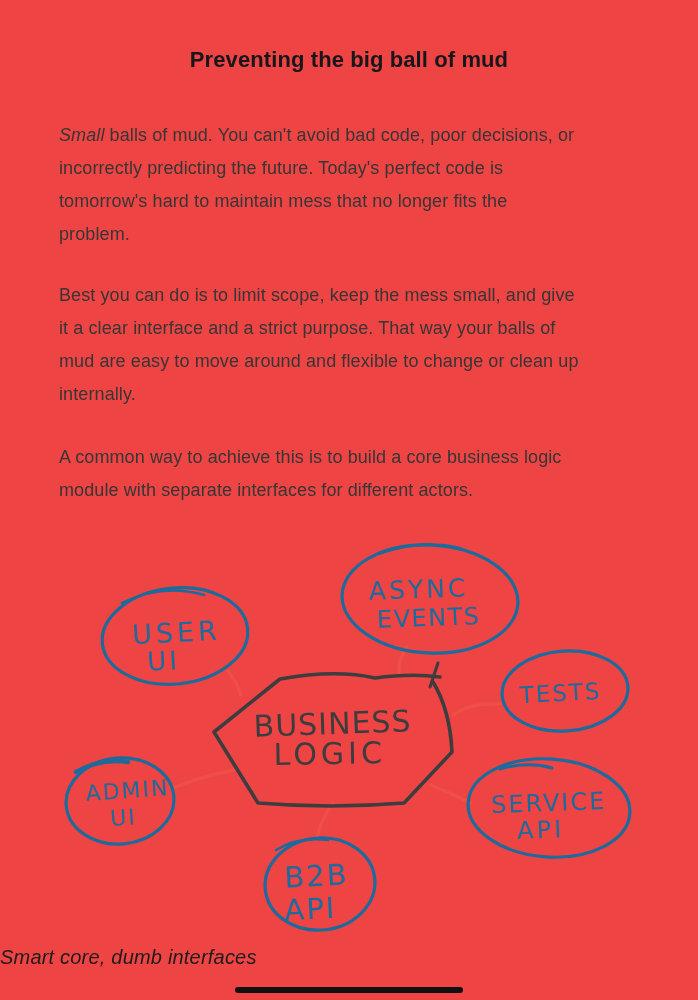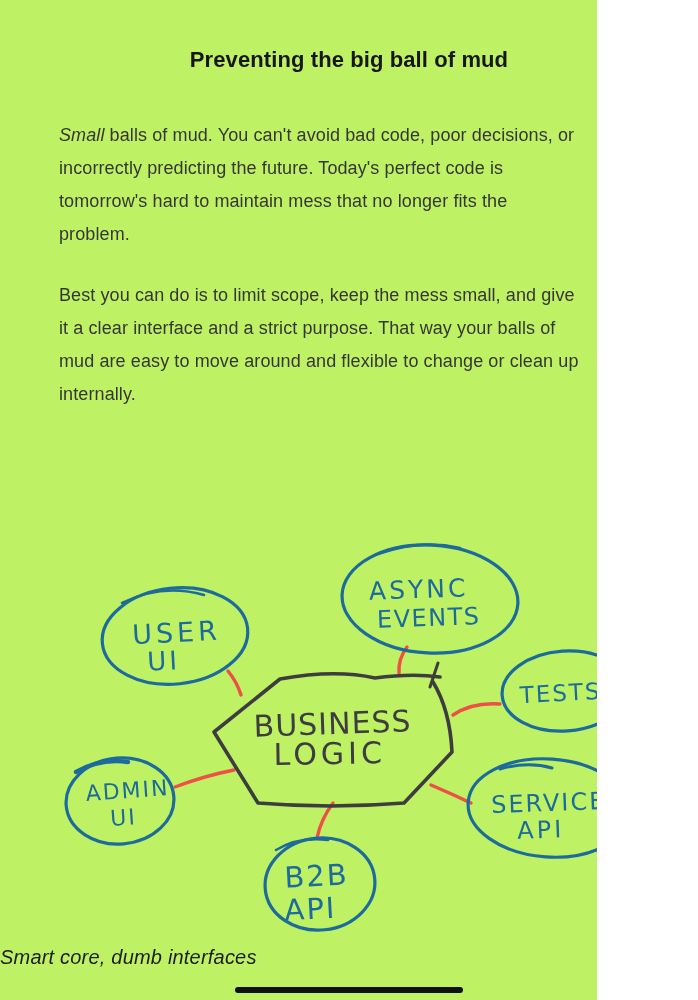--- a/index.html
+++ b/index.html
@@ -1,20 +1,20 @@
 <!DOCTYPE html>
 <html><head>
 <meta charset="utf-8">
 <style>
   html, body { margin: 0; padding: 0; background: #ffffff; }
   .page {
     position: relative;
-    width: 597px;
+    width: 698px;
     height: 1000px;
-    background: #bef264;
+    background: #ef4444;
     overflow: hidden;
     font-family: "Liberation Sans", sans-serif;
   }
   .title {
     position: absolute;
     top: 47px;
     left: 0;
     width: 698px;
     margin: 0;
     text-align: center;
@@ -80,20 +80,22 @@
   <p class="body-para p1"><em>Small</em><span> balls of mud. You can't avoid bad code, poor decisions, or
 incorrectly predicting the future. Today's perfect code is
 tomorrow's hard to maintain mess that no longer fits the
 problem.</span></p>
 
   <p class="body-para p2">Best you can do is to limit scope, keep the mess small, and give
 it a clear interface and a strict purpose. That way your balls of
 mud are easy to move around and flexible to change or clean up
 internally.</p>
 
+  <p class="body-para p3">A common way to achieve this is to build a core business logic
+module with separate interfaces for different actors.</p>
 
   <div class="figure-wrap">
     <svg class="diagram-svg" width="698" height="400" viewBox="0 0 698 400" xmlns="http://www.w3.org/2000/svg">
 
       <g stroke="#ee4f46" stroke-width="3.4" fill="none" stroke-linecap="round">
         <path d="M 228 136 Q 237 147 241 160"></path>
         <path d="M 407 112 Q 398 124 399 138"></path>
         <path d="M 453 180 Q 472 167 500 169"></path>
         <path d="M 431 250 Q 452 259 471 268"></path>
         <path d="M 333 268 Q 321 284 317 303"></path>

